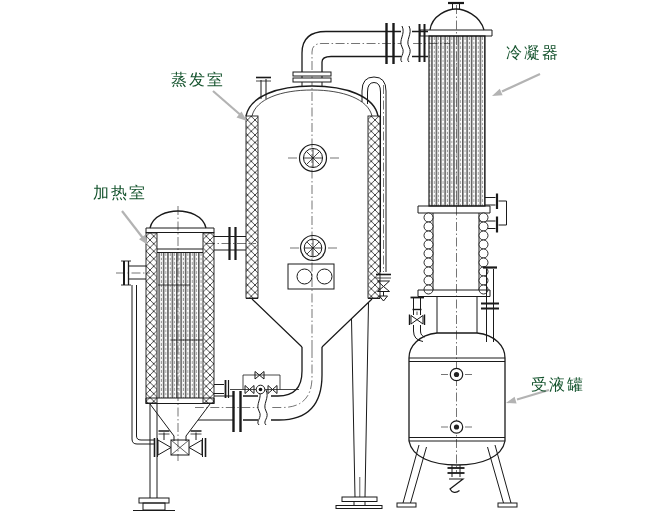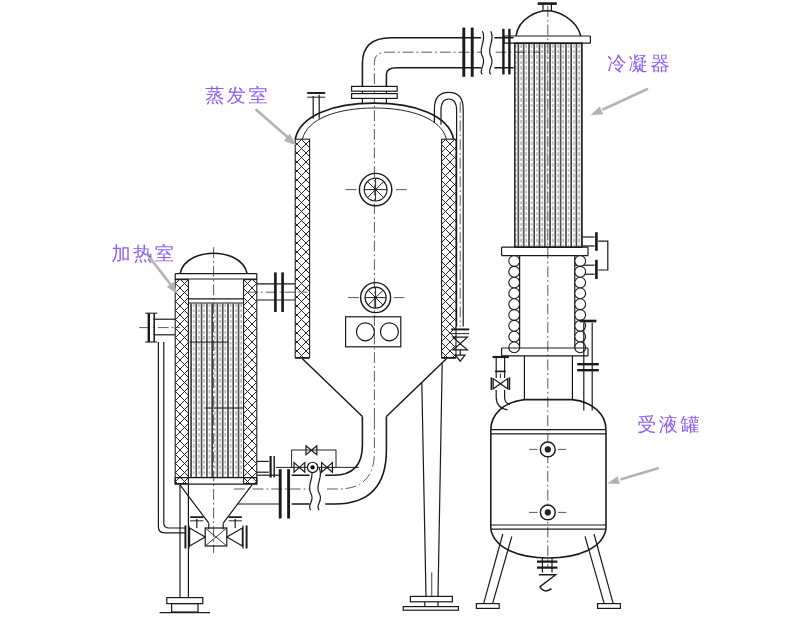--- a/index.html
+++ b/index.html
@@ -1,24 +1,24 @@
 <!DOCTYPE html>
 <html><head>
 <meta charset="utf-8">
 <style>
   html,body{margin:0;padding:0;background:#ffffff;}
   .canvas{position:relative;width:656px;height:521px;background:#ffffff;overflow:hidden;
           font-family:"DejaVu Sans",sans-serif;}
   .canvas svg{position:absolute;left:0;top:0;}
-  .cn-label{position:absolute;font-size:16px;line-height:20px;color:#8b5cf6;
+  .cn-label{position:absolute;font-size:16px;line-height:20px;color:#14532d;
             letter-spacing:2px;white-space:nowrap;font-family:"DejaVu Sans",sans-serif;}
   .lbl-evap{left:171px;top:70px;}
-  .lbl-heat{left:93px;top:202px;text-align:center;}
+  .lbl-heat{left:93px;top:183px;text-align:center;}
   .lbl-cond{left:506px;top:43px;}
-  .lbl-recv{left:531px;top:344px;}
+  .lbl-recv{left:531px;top:375px;}
 </style>
 </head>
 <body>
 
 <div class="canvas">
 
 <svg width="656" height="521" viewBox="0 0 656 521">
   <defs>
     <pattern id="tubesP" width="4.4" height="9" patternUnits="userSpaceOnUse">
       <line x1="0.8" y1="0" x2="0.8" y2="9" stroke="#161616" stroke-width="1.1"></line>

